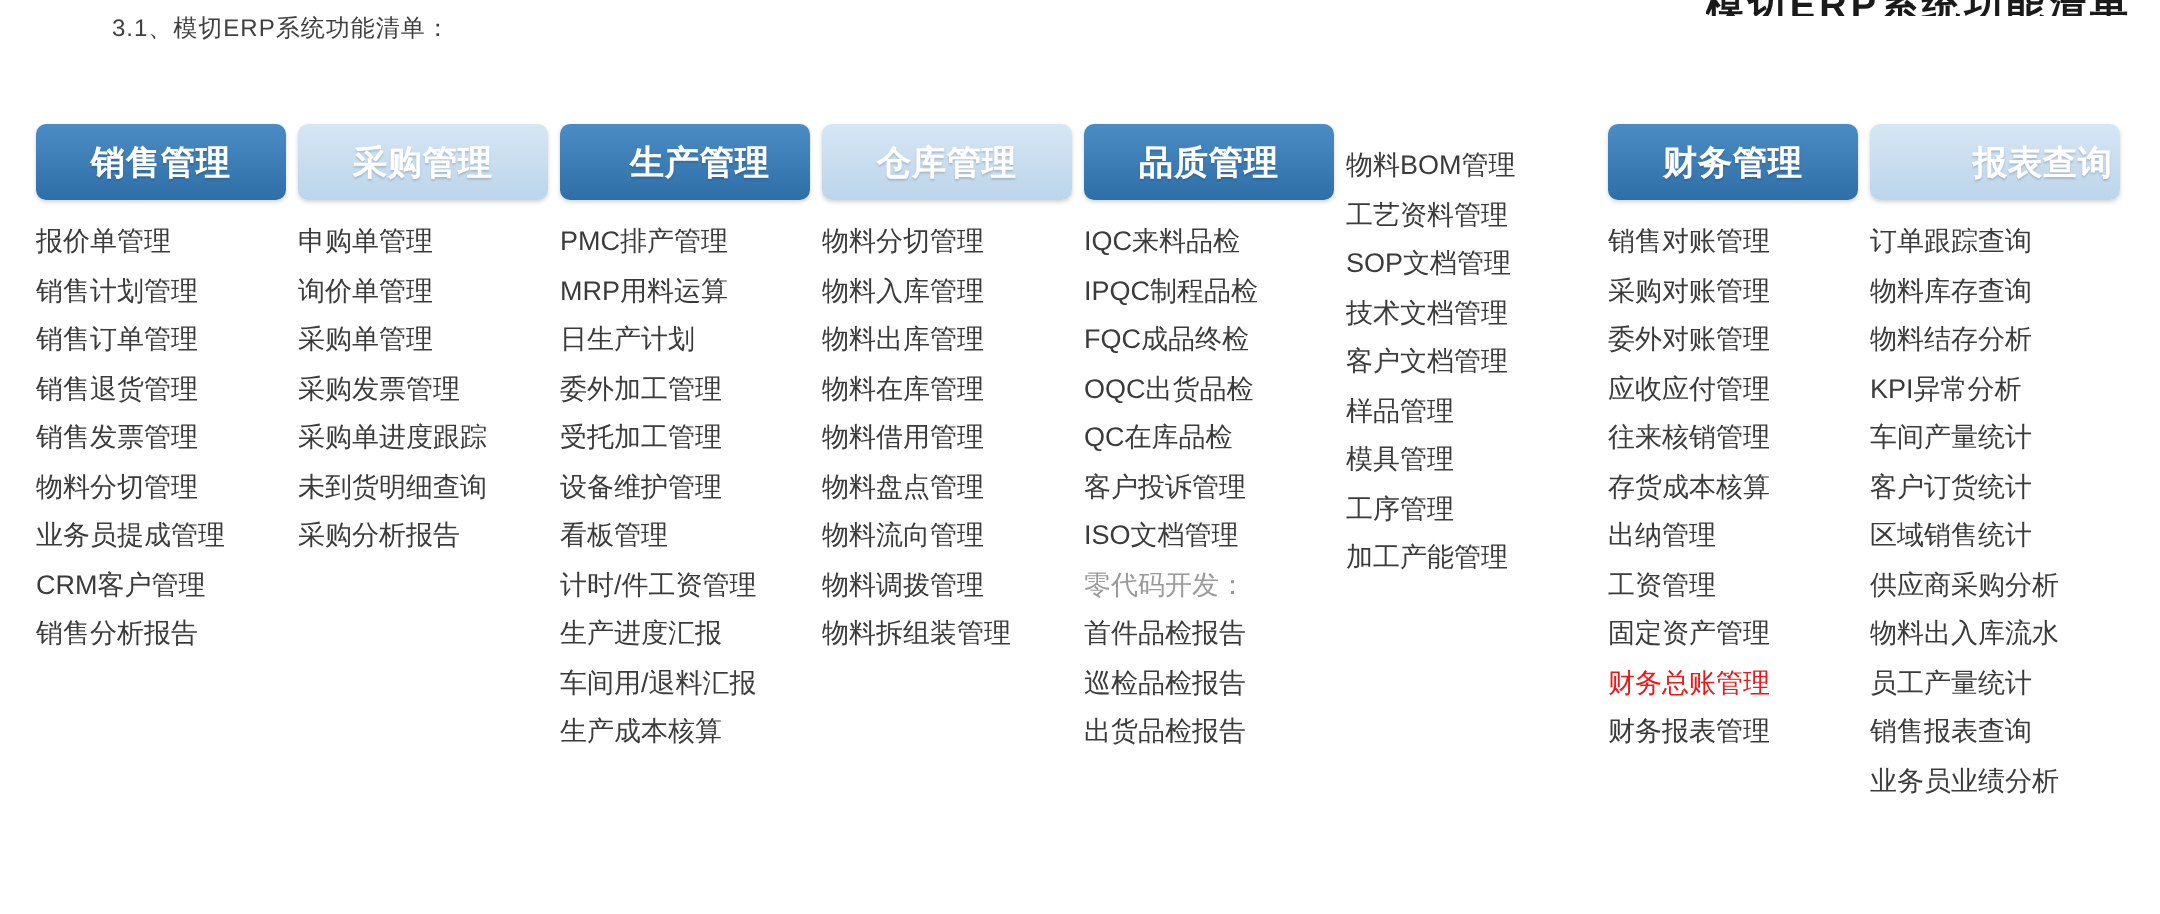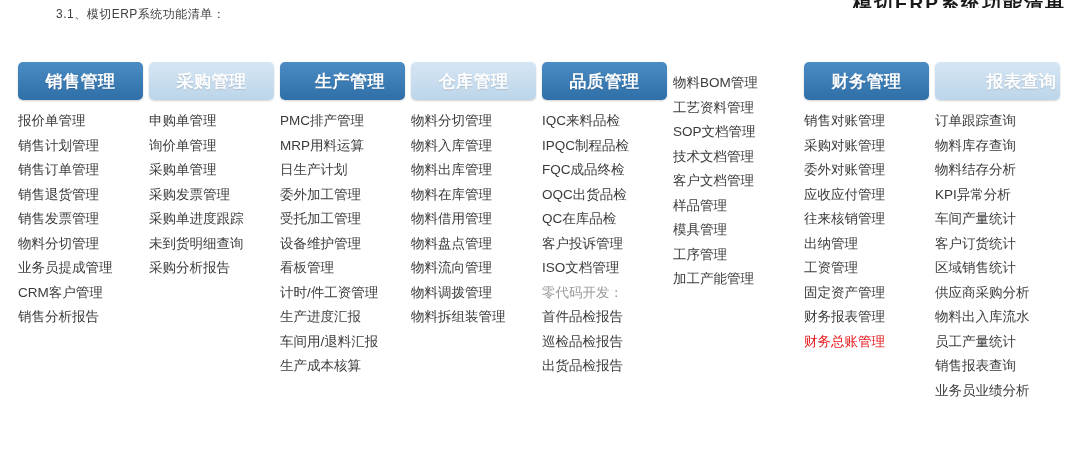--- a/index.html
+++ b/index.html
@@ -176,25 +176,26 @@
       </div>
     </div>
     <div class="col">
       <div class="col-header" style="background: linear-gradient(rgb(75, 140, 196) 0%, rgb(47, 111, 168) 100%); color: rgb(255, 255, 255);">财务管理</div>
       <div class="col-body">
         <div class="item">销售对账管理</div>
         <div class="item">采购对账管理</div>
         <div class="item">委外对账管理</div>
         <div class="item">应收应付管理</div>
         <div class="item">往来核销管理</div>
+        <div class="item">存货成本核算</div>
         <div class="item">出纳管理</div>
         <div class="item">工资管理</div>
         <div class="item">固定资产管理</div>
+        <div class="item accent">财务总账管理</div>
         <div class="item">财务报表管理</div>
-        <div class="item accent">财务总账管理</div>
       </div>
     </div>
     <div class="col">
       <div class="col-header" style="background: linear-gradient(rgb(214, 230, 244) 0%, rgb(188, 213, 234) 100%); color: rgb(255, 255, 255); padding-left: 48px;">报表查询</div>
       <div class="col-body">
         <div class="item">订单跟踪查询</div>
         <div class="item">物料库存查询</div>
         <div class="item">物料结存分析</div>
         <div class="item">KPI异常分析</div>
         <div class="item">车间产量统计</div>

